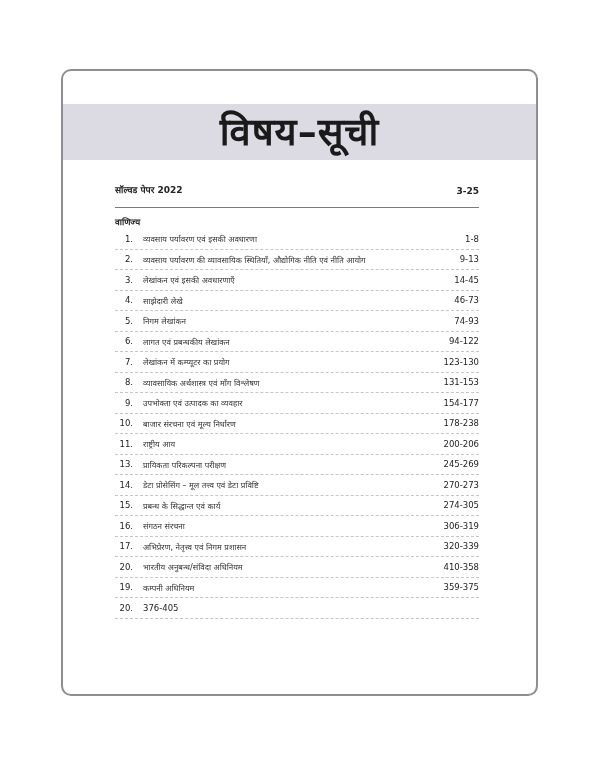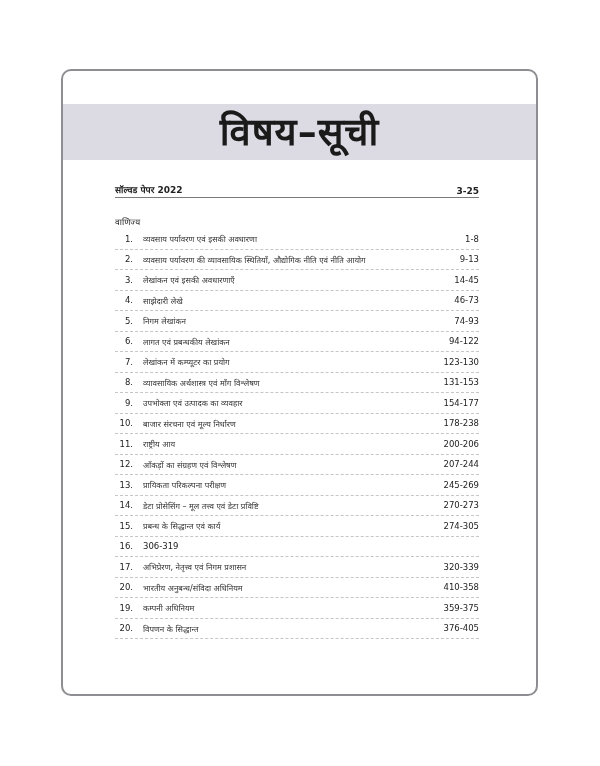--- a/index.html
+++ b/index.html
@@ -9,23 +9,23 @@
     border:2px solid #8e8e92; border-radius:10px; background:#fff; box-sizing:border-box;
   }
   .title-band {
     position:absolute; left:0; right:0; top:33px; height:56px; background:#dcdae2;
     display:flex; align-items:center; justify-content:center;
   }
   .title { font-size:38px; font-weight:bold; color:#1a1a1a; letter-spacing:1px; line-height:1; }
   .toc { position:absolute; left:52px; top:112px; width:364px; font-size:8.5px; }
   .section-row {
     display:flex; justify-content:space-between; align-items:flex-end;
-    font-weight:bold; font-size:9px; padding-bottom:1px; border-bottom:1.5px solid #7a7a7a;
+    font-weight:bold; font-size:9px; padding-bottom:11px; border-bottom:1.5px solid #7a7a7a;
   }
-  .subject { font-weight:normal; font-size:8.5px; margin-top:18px; margin-bottom:2px; }
+  .subject { font-weight:bold; font-size:8.5px; margin-top:8px; margin-bottom:2px; }
   .entry {
     display:flex; align-items:center; height:19.5px; border-bottom:1px dashed #c6c6c6;
   }
   .entry .num { width:28px; text-align:right; padding-right:10px; box-sizing:border-box; margin-left:0px; }
   .entry .label { flex:1; font-size:8px; color:#333; }
   .entry .pages { text-align:right; font-size:8.5px; color:#222; }
 </style>
 </head>
 <body>
 
@@ -91,58 +91,53 @@
           <span class="num">10.</span>
           <span class="label">बाजार संरचना एवं मूल्य निर्धारण</span>
           <span class="pages">178-238</span>
         </div>
         <div class="entry">
           <span class="num">11.</span>
           <span class="label">राष्ट्रीय आय</span>
           <span class="pages">200-206</span>
         </div>
         <div class="entry">
-          <span class="num">12.</span>
-          <span class="label">आँकड़ों का संग्रहण एवं विश्लेषण</span>
-          <span class="pages">207-244</span>
-        </div>
-        <div class="entry">
           <span class="num">13.</span>
           <span class="label">प्रायिकता परिकल्पना परीक्षण</span>
           <span class="pages">245-269</span>
         </div>
         <div class="entry">
           <span class="num">14.</span>
           <span class="label">डेटा प्रोसेसिंग – मूल तत्त्व एवं डेटा प्रविष्टि</span>
           <span class="pages">270-273</span>
         </div>
         <div class="entry">
           <span class="num">15.</span>
           <span class="label">प्रबन्ध के सिद्धान्त एवं कार्य</span>
           <span class="pages">274-305</span>
         </div>
         <div class="entry">
           <span class="num">16.</span>
+          <span class="label">संगठन संरचना</span>
           <span class="pages">306-319</span>
         </div>
         <div class="entry">
           <span class="num">17.</span>
           <span class="label">अभिप्रेरण, नेतृत्त्व एवं निगम प्रशासन</span>
           <span class="pages">320-339</span>
         </div>
         <div class="entry">
           <span class="num">20.</span>
           <span class="label">भारतीय अनुबन्ध/संविदा अधिनियम</span>
           <span class="pages">410-358</span>
         </div>
         <div class="entry">
           <span class="num">19.</span>
           <span class="label">कम्पनी अधिनियम</span>
           <span class="pages">359-375</span>
         </div>
         <div class="entry">
           <span class="num">20.</span>
-          <span class="label">विपणन के सिद्धान्त</span>
           <span class="pages">376-405</span>
         </div>
       </div>
   </div>
 </div>
 
 </body></html>

